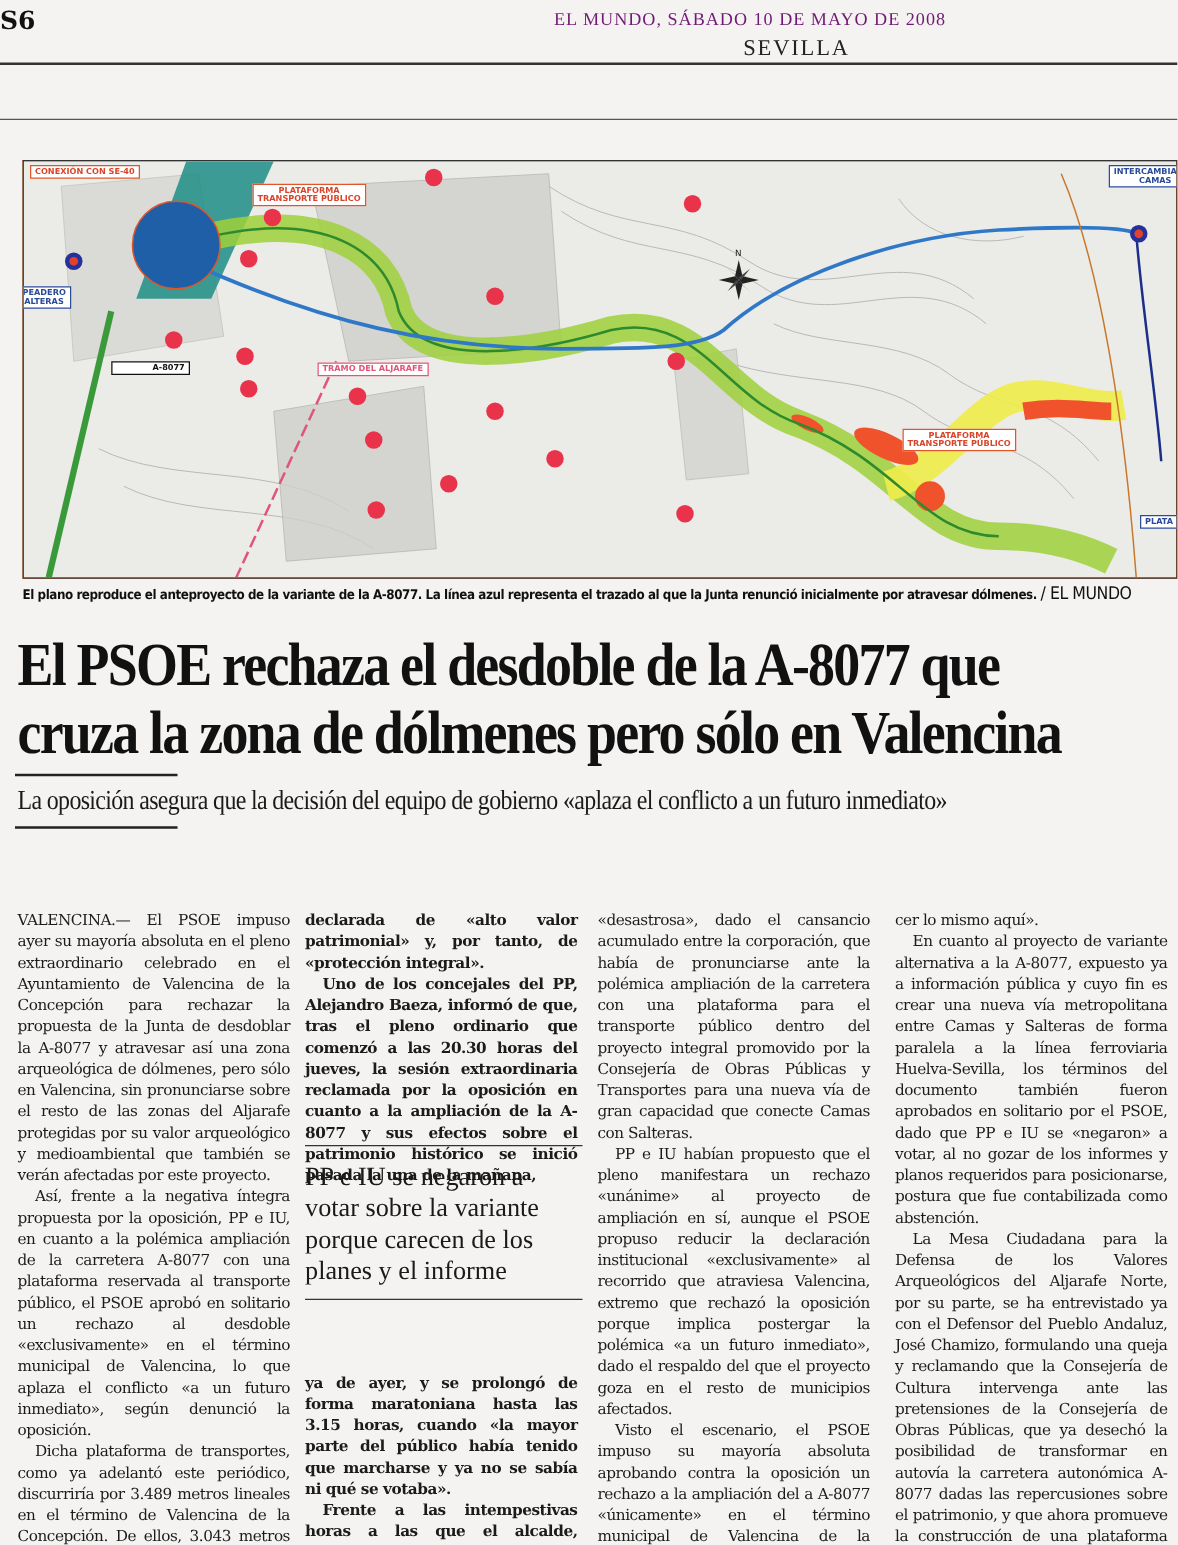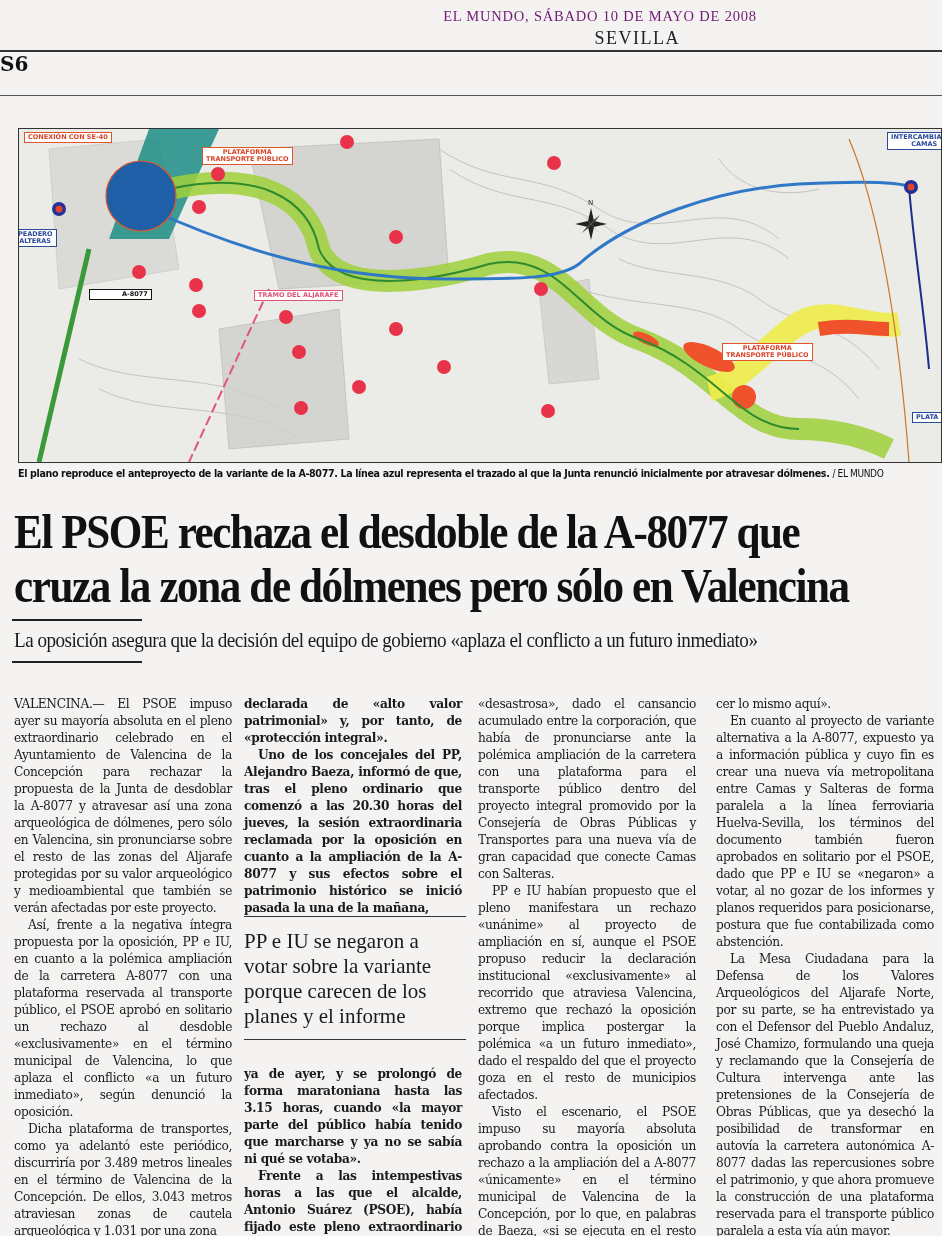--- a/index.html
+++ b/index.html
@@ -3,21 +3,21 @@
 <meta charset="utf-8">
 <style>
   html, body { margin: 0; padding: 0; }
   body {
     width: 942px; height: 1236px; overflow: hidden; position: relative;
     background: #f4f3f1;
     font-family: "DejaVu Serif", serif; color: #1a1a1a;
   }
   .page-num {
     position: absolute; left: 0; top: 4px;
-    font-family: "DejaVu Serif", serif; font-weight: bold; font-size: 20px; color: #111; margin-top: 48px;
+    font-family: "DejaVu Serif", serif; font-weight: bold; font-size: 20px; color: #111;
   }
   .masthead {
     position: absolute; left: 410px; top: 8px; width: 380px; text-align: center;
     font-family: "Liberation Serif", serif; font-size: 14.5px; letter-spacing: 0.8px; color: #701a75;
   }
   .section {
     position: absolute; left: 520px; top: 28px; width: 160px; text-align: right;
     font-family: "Liberation Serif", serif; font-size: 18px; letter-spacing: 1.5px; color: #222;
   }
   .rule { position: absolute; left: 0; background: #333; }
@@ -37,21 +37,21 @@
   .map-label.orange { border: 1.5px solid #e0552a; color: #d9452a; }
   .map-label.blue { border: 1.5px solid #2a4a9a; color: #2a4a9a; }
   .map-label.black { border: 1.5px solid #111; color: #111; padding-left: 32px; }
   .map-label.pink { border: 1px solid #e0557a; color: #e0557a; }
 
   .caption {
     position: absolute; left: 18px; top: 467px; width: 924px;
     font-family: "DejaVu Sans Condensed", "DejaVu Sans", sans-serif; font-weight: bold;
     font-size: 10.6px; letter-spacing: -0.35px; color: #111; white-space: nowrap;
   }
-  .caption .credit { font-weight: normal; font-size: 10px; text-align: right; }
+  .caption .credit { font-weight: normal; font-size: 14px; text-align: right; }
 
   .headline {
     position: absolute; left: 14px; top: 505px; width: 930px;
     font-family: "Liberation Serif", serif; font-weight: bold;
     font-size: 49px; line-height: 54px; letter-spacing: -1.6px; color: #111;
     transform: scaleX(0.88); transform-origin: left top; width: 1060px;
   }
   .short-rule { position: absolute; left: 12px; width: 130px; height: 2px; background: #222; }
   .short-rule.a { top: 619px; }
   .short-rule.b { top: 661px; }
@@ -60,21 +60,21 @@
     font-family: "Liberation Serif", serif; font-size: 22px; letter-spacing: -0.6px;
     transform: scaleX(0.87); transform-origin: left top; color: #1a1a1a; white-space: nowrap;
   }
 
   .col {
     position: absolute; top: 696px; width: 218px;
     font-family: "DejaVu Serif", serif; font-size: 12.2px; line-height: 17px;
     text-align: justify; color: #1b1b1b; letter-spacing: -0.35px;
   }
   .col p { margin: 0; text-indent: 14px; hyphens: manual; }
-  .col p.first { text-indent: 0; }
+  .col p.first { text-indent: 0; margin-top: 32px; }
   .col1 { left: 14px; }
   .col2 { left: 244px; font-weight: bold; }
   .col3 { left: 478px; }
   .col4 { left: 716px; }
   .col2.top { top: 696px; }
   .col2.bottom { top: 1066px; }
 
   .pullquote {
     position: absolute; left: 244px; top: 916px; width: 222px;
     border-top: 1.5px solid #333; border-bottom: 1.5px solid #333;

